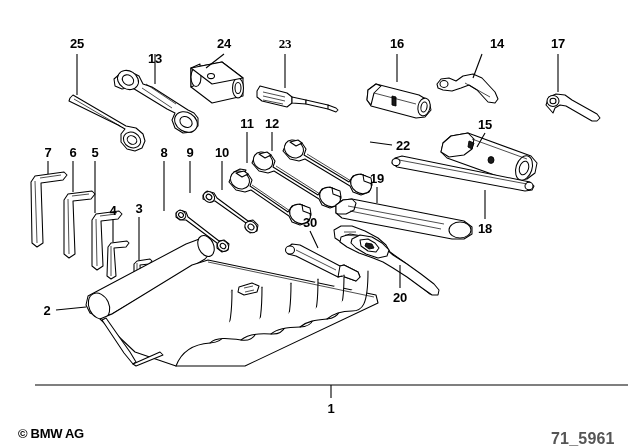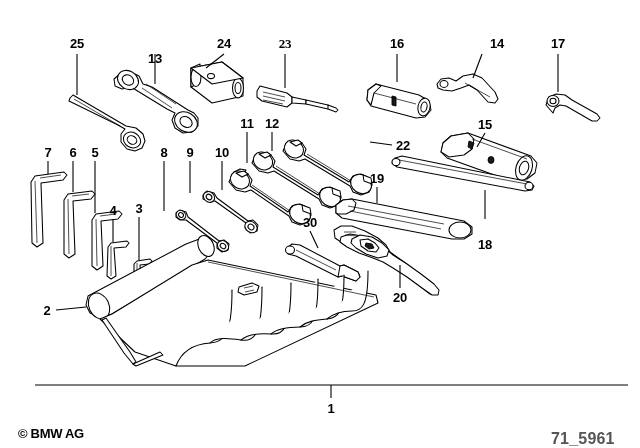--- a/index.html
+++ b/index.html
@@ -341,21 +341,21 @@
       <div class="callout-label" style="left: 164px; top: 152px;">8</div>
       <div class="callout-label" style="left: 190px; top: 152px;">9</div>
       <div class="callout-label" style="left: 222px; top: 152px;">10</div>
       <div class="callout-label" style="left: 247px; top: 123px;">11</div>
       <div class="callout-label" style="left: 272px; top: 123px;">12</div>
       <div class="callout-label" style="left: 113px; top: 210px;">4</div>
       <div class="callout-label" style="left: 139px; top: 208px;">3</div>
       <div class="callout-label" style="left: 403px; top: 145px;">22</div>
       <div class="callout-label" style="left: 485px; top: 124px;">15</div>
       <div class="callout-label" style="left: 377px; top: 178px;">19</div>
-      <div class="callout-label" style="left: 485px; top: 228px; margin-top: 16px;">18</div>
+      <div class="callout-label" style="left: 485px; top: 228px;">18</div>
       <div class="callout-label" style="left: 310px; top: 222px;">30</div>
       <div class="callout-label" style="left: 400px; top: 297px;">20</div>
       <div class="callout-label" style="left: 47px; top: 310px;">2</div>
       <div class="callout-label" style="left: 331px; top: 408px;">1</div>
     </div>
 
   <div class="footer-text" id="copyright-text">© BMW AG</div>
 
   <div class="footer-text" id="part-number-text">71_5961</div>
 

